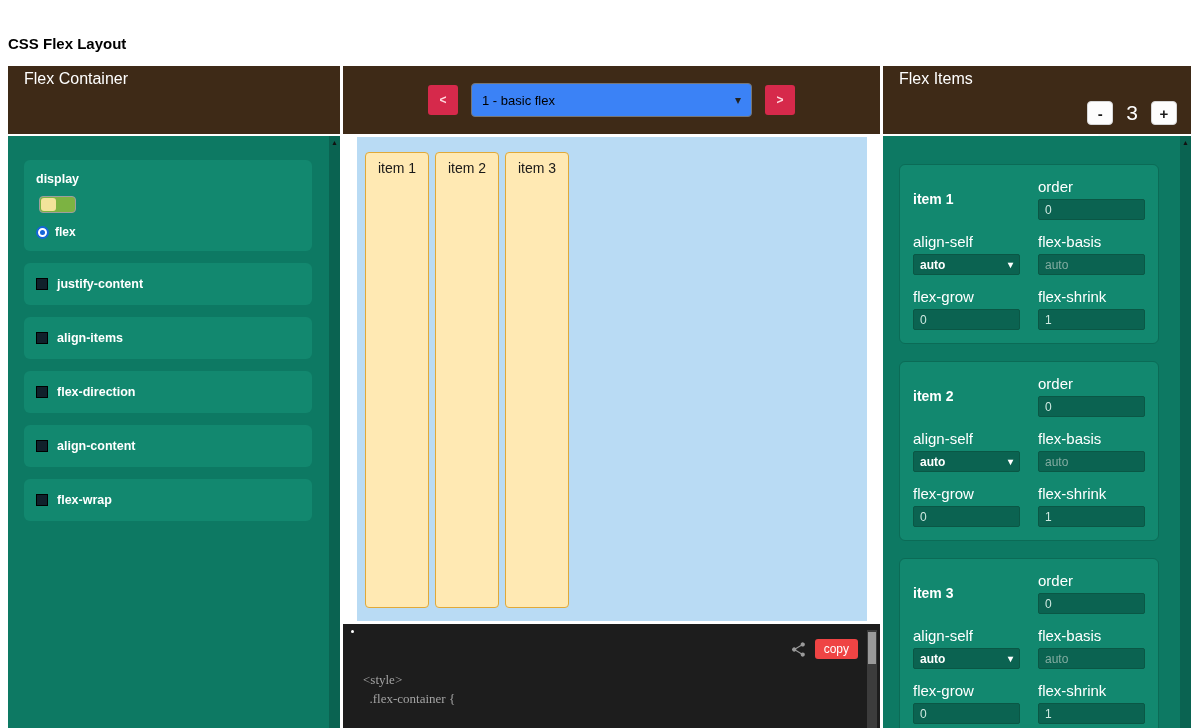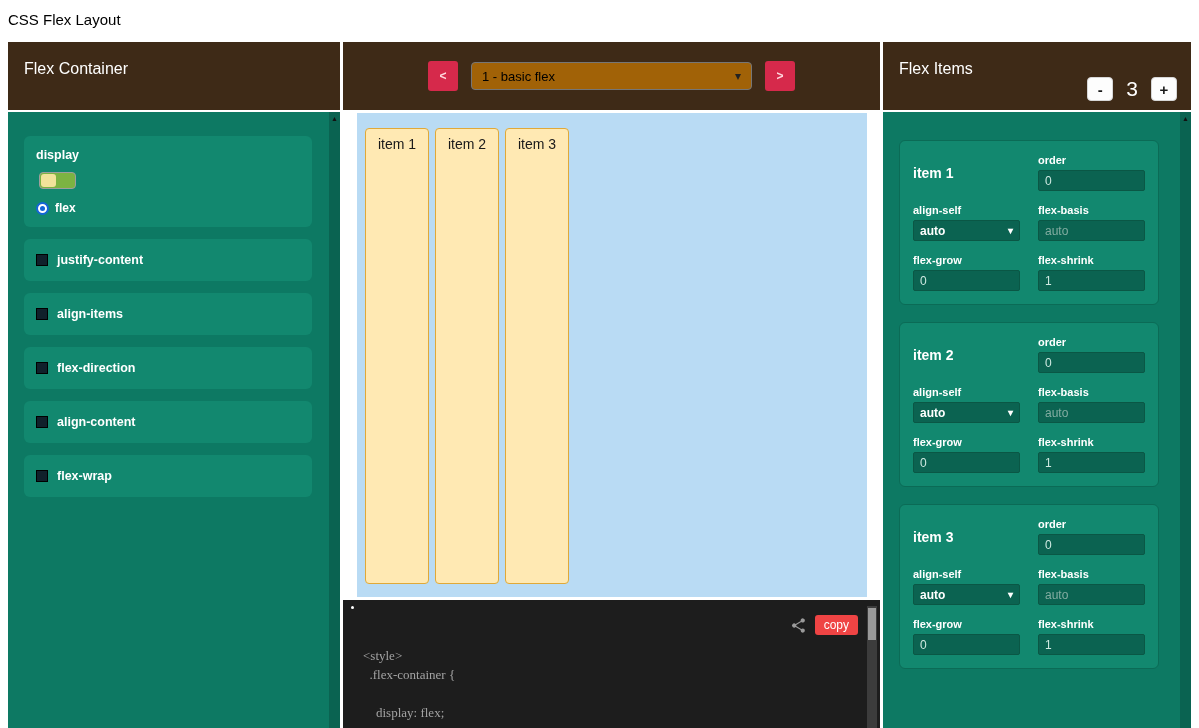--- a/index.html
+++ b/index.html
@@ -3,32 +3,32 @@
 <meta charset="utf-8">
 <style>
   * { box-sizing: border-box; margin: 0; padding: 0; }
   html, body {
     width: 1199px; height: 728px; overflow: hidden;
     background: #ffffff;
     font-family: "Liberation Sans", sans-serif;
   }
   .page-title {
     height: 42px; padding: 11px 0 0 8px;
-    font-size: 15px; font-weight: normal; color: #000;
+    font-size: 15px; font-weight: bold; color: #000; margin-top: 24px;
   }
   .app { display: flex; gap: 3px; padding: 0 8px; height: 686px; }
   .col { display: flex; flex-direction: column; flex: 0 0 auto; }
   .col.left  { width: 332px; }
   .col.mid   { width: 537px; }
   .col.right { width: 308px; }
 
   .panel-header {
     background: #3e2a17; color: #fff; height: 68px; flex: 0 0 68px;
   }
-  .left-header, .right-header { padding: 18px 16px; font-size: 16px; position: relative; }
+  .left-header, .right-header { padding: 4px 16px; font-size: 16px; position: relative; }
   .panel-body {
     background: #0d7963; flex: 1 1 auto; margin-top: 2px; position: relative;
     overflow: hidden;
   }
   .left .panel-body  { padding: 24px 28px 16px 16px; }
   .right .panel-body { padding: 28px 32px 12px 16px; }
 
   
   .scrollbar {
     position: absolute; top: 0; right: 0; width: 11px; height: 100%;
@@ -65,21 +65,21 @@
   }
 
   
   .mid-header { display: flex; align-items: center; justify-content: center; gap: 13px; }
   .nav-btn {
     width: 30px; height: 30px; background: #d6294b; color: #ffd9df;
     border: none; border-radius: 3px; font-size: 12px; font-weight: bold;
     font-family: inherit; cursor: pointer;
   }
   .example-select {
-    width: 281px; height: 28px; background: #a16207; border: 1px solid #767676;
+    width: 281px; height: 34px; background: #3b82f6; border: 1px solid #767676;
     border-radius: 4px; display: flex; align-items: center; padding: 0 10px;
     font-size: 13px; color: #000; cursor: pointer; justify-content: flex-end;
   }
   .select-caret { margin-left: auto; font-size: 12px; color: #222; }
 
   
   .flex-preview {
     margin: 3px 13px 0 14px; height: 484px; background: #b9dbf4;
     display: flex; align-items: stretch; padding: 15px 16px 13px 8px;
   }
@@ -120,21 +120,21 @@
   }
   .count-value { font-size: 21px; color: #fff; }
 
   
   .item-card {
     background: #12886f; border: 1px solid #0b6b56; border-radius: 6px;
     padding: 13px; margin-bottom: 17px;
   }
   .card-grid { display: grid; grid-template-columns: 1fr 1fr; column-gap: 18px; row-gap: 13px; }
   .item-title { font-size: 14px; font-weight: bold; color: #fff; align-self: center; }
-  .field label { display: block; font-size: 11px; font-weight: bold; color: #fff; margin-bottom: 4px; }
+  .field label { display: block; font-size: 15px; font-weight: normal; color: #fff; margin-bottom: 4px; }
   .field input {
     width: 100%; height: 21px; background: #0b6351; border: 1px solid #0a5745;
     color: #cfe9e1; font-size: 12px; padding: 0 6px; border-radius: 2px;
     font-family: inherit;
   }
   .field input::placeholder { color: #83aca1; opacity: 1; }
   .mini-select {
     height: 21px; background: #0b6351; border: 1px solid #0a5745; border-radius: 2px;
     color: #fff; font-size: 12px; font-weight: bold;
     display: flex; align-items: center; justify-content: space-between;

